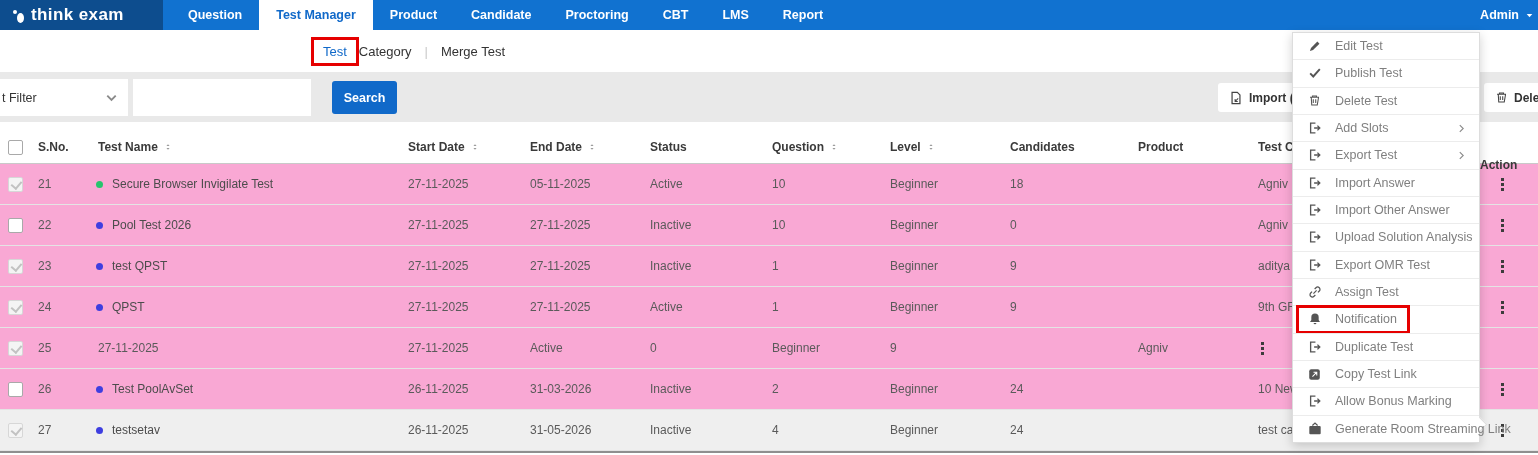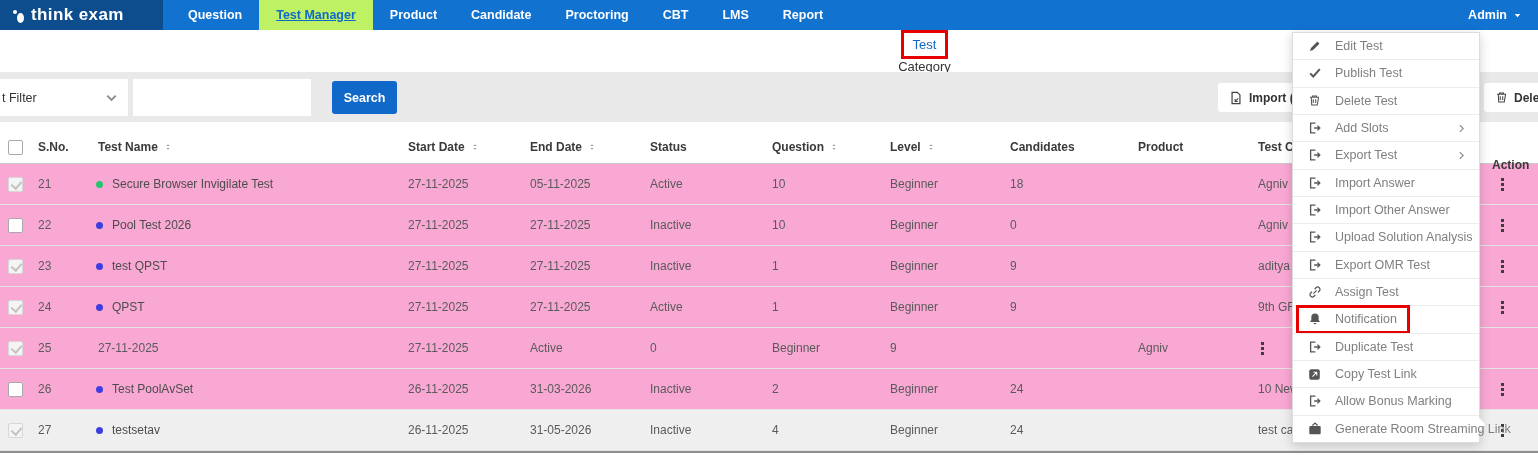--- a/index.html
+++ b/index.html
@@ -10,26 +10,26 @@
   
   .topnav{display:flex;align-items:stretch;height:30px;background:var(--nav-blue);color:#fff;}
   .logo{width:163px;background:var(--logo-navy);display:flex;align-items:center;gap:7px;padding-left:13px;
         font-weight:bold;font-size:17px;letter-spacing:.4px;cursor:pointer;}
   .logo-dots{position:relative;width:11px;height:17px;}
   .logo-dots i{position:absolute;background:#fff;border-radius:50%;}
   .logo-dots i.d1{width:4px;height:4px;left:0;top:3px;}
   .logo-dots i.d2{width:7px;height:10px;left:4px;top:6px;}
   .nav-items{display:flex;align-items:stretch;margin-left:8px;}
   .nav-item{display:flex;align-items:center;padding:0 17px;font-size:12.5px;font-weight:bold;cursor:pointer;white-space:nowrap;}
-  .nav-item.active{background:#bef264;color:var(--accent);text-decoration:underline;}
-  .nav-user{margin-left:auto;display:flex;align-items:center;gap:6px;padding-right:16px;font-size:12.5px;font-weight:bold;cursor:pointer;}
+  .nav-item.active{background:#ffffff;color:var(--accent);}
+  .nav-user{margin-left:auto;display:flex;align-items:center;gap:6px;padding-right:4px;font-size:12.5px;font-weight:bold;cursor:pointer;}
   .nav-user .mi-caret{display:flex;color:#fff;}
 
   
-  .subnav{height:42px;background:#fff;display:flex;align-items:center;padding-left:311px;flex-direction:column;}
+  .subnav{height:42px;background:#fff;display:flex;align-items:center;padding-left:311px;}
   .subtab{font-size:13px;color:#333;cursor:pointer;}
   .subtab.active{color:var(--accent);border:3px solid var(--annot-red);padding:4px 9px;}
   .sep{color:#c9c9c9;margin:0 13px;font-size:13px;}
 
   
   .filterbar{position:relative;height:50px;background:var(--filter-bg);}
   .filter-dd{position:absolute;left:0;top:7px;width:128px;height:37px;background:#fff;display:flex;
              align-items:center;justify-content:space-between;padding:0 9px 0 2px;cursor:pointer;}
   .dd-label{font-size:12.5px;color:#333;white-space:nowrap;}
   .dd-chev{display:flex;color:#8a8a8a;}
@@ -43,21 +43,21 @@
             font-family:"Liberation Sans","DejaVu Sans",sans-serif;}
   .import-btn{left:1218px;width:112px;}
   .delete-btn{left:1484px;width:80px;}
   .btn-ic{display:flex;color:#444;}
 
   
   .thead,.tr{display:grid;grid-template-columns:30px 60px 310px 122px 120px 122px 118px 120px 128px 112px 238px 58px;}
   .thead{height:42px;border-bottom:1px solid #c9c9c9;background:#fff;}
   .th{display:flex;align-items:center;padding-left:8px;font-size:12px;font-weight:bold;color:#3a3a3a;white-space:nowrap;}
   .th:nth-child(11){padding-left:16px;}
-  .th:nth-child(12){padding-left:12px;margin-top:36px;}
+  .th:nth-child(12){padding-left:0;margin-top:36px;}
   .sort{display:flex;color:#999;margin-left:5px;}
   .tr{height:41px;border-bottom:1px solid #e4e4e4;background:#f9a8d4;}
   .tr.highlighted{background:var(--row-hl);}
   .td{display:flex;align-items:center;padding-left:8px;font-size:12px;color:#5a5a5a;white-space:nowrap;overflow:hidden;}
   .td:nth-child(11){padding-left:16px;}
   .td-name{padding-left:6px;}
   .dot{width:7px;height:7px;border-radius:50%;margin-right:9px;flex:none;}
   .name-text{color:#4c4c4c;cursor:pointer;}
   .td-action{padding-left:18px;}
   .kebab{display:flex;flex-direction:column;gap:2px;cursor:pointer;padding:3px;}

